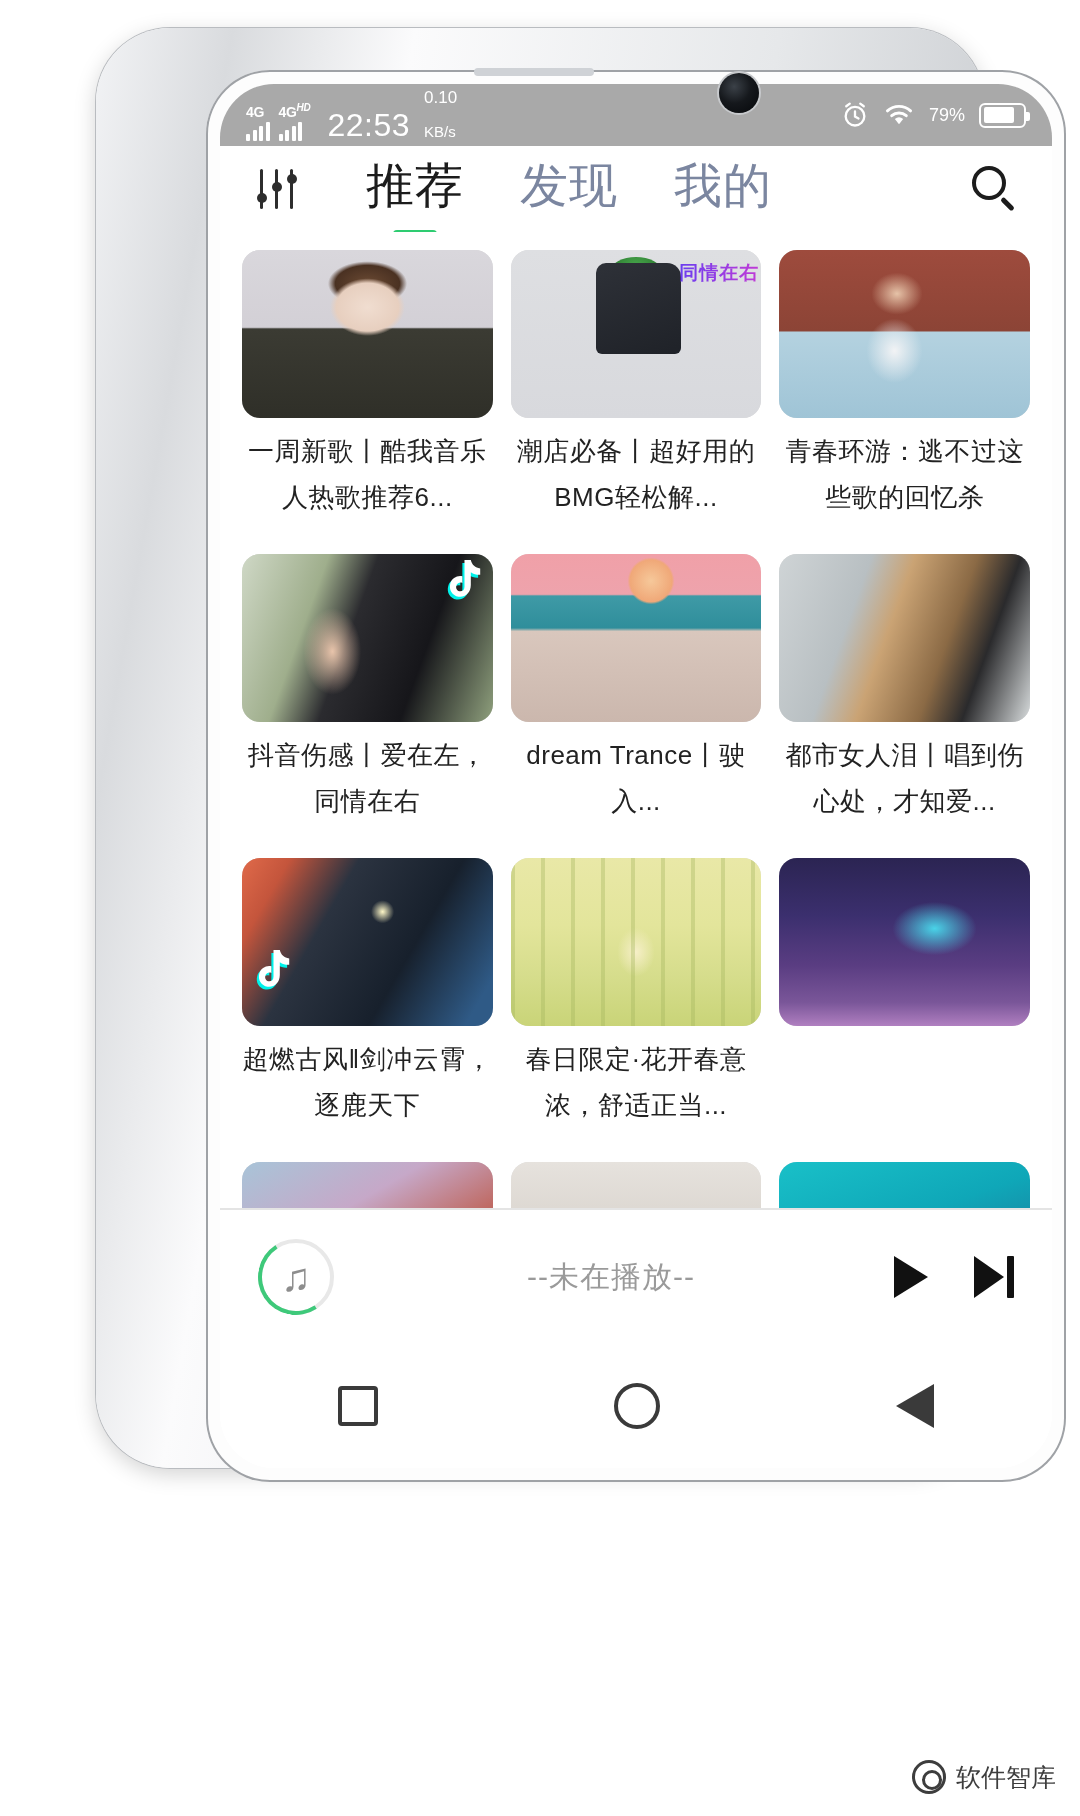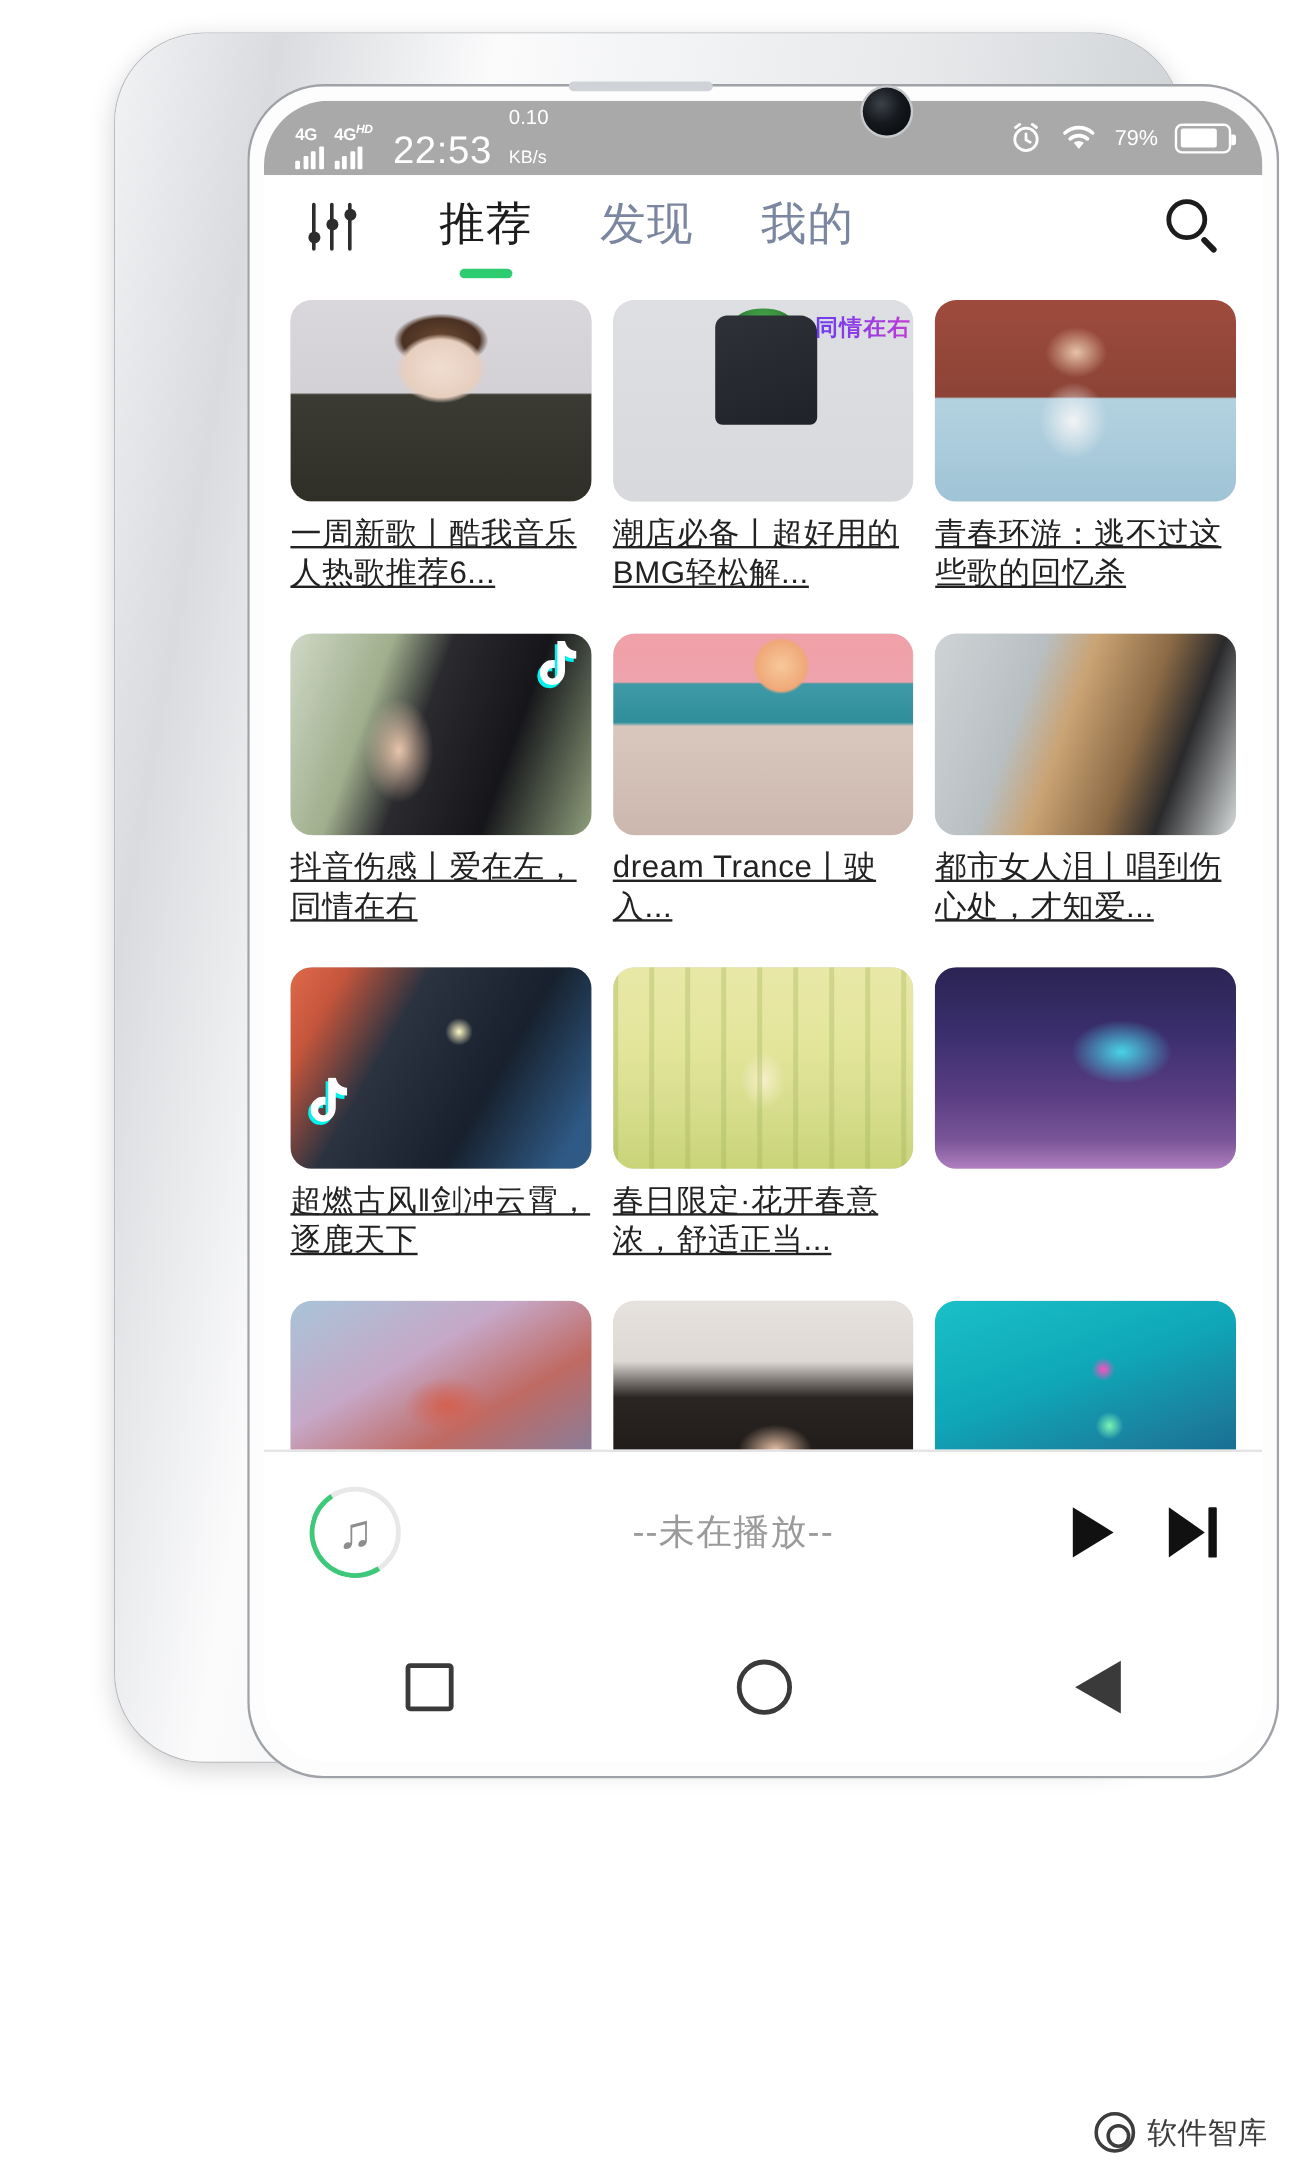--- a/index.html
+++ b/index.html
@@ -118,21 +118,21 @@
   .eq-icon i:nth-child(1) { left: 6px; }
   .eq-icon i:nth-child(2) { left: 21px; }
   .eq-icon i:nth-child(3) { left: 36px; }
   .eq-icon b { position: absolute; width: 10px; height: 10px; border-radius: 50%; background: #2d2d2d; }
   .eq-icon b:nth-child(4) { left: 2.5px; top: 24px; }
   .eq-icon b:nth-child(5) { left: 17.5px; top: 13px; }
   .eq-icon b:nth-child(6) { left: 32.5px; top: 5px; }
 
   .tabs { display: flex; align-items: center; gap: 56px; margin-left: 66px; }
   .tab {
-    font-size: 38px;
+    font-size: 48px;
     color: #7b86a0;
     position: relative;
     padding-bottom: 6px;
     letter-spacing: 1px;
     cursor: pointer;
   }
   .tab.active { color: #1c1c1c; font-weight: 500; }
   .tab .underline {
     position: absolute;
     left: 50%; transform: translateX(-50%);
@@ -174,26 +174,25 @@
     height: 168px;
     border-radius: 18px;
     overflow: hidden;
     position: relative;
     background: #dcdcdc;
   }
   .thumb .art { position: absolute; inset: 0; }
   .card-title {
     margin-top: 10px;
     font-size: 26px;
-    line-height: 33px;
+    line-height: 46px;
     color: #222;
-    text-align: left;
+    text-align: center;
     letter-spacing: 0.5px;
     word-break: break-all;
-    text-decoration: underline;
   }
 
   
   .tiktok {
     position: absolute;
     width: 46px; height: 50px;
   }
   .tiktok.tr { right: 8px; top: 6px; }
   .tiktok.bl { left: 6px; bottom: 26px; }
 

